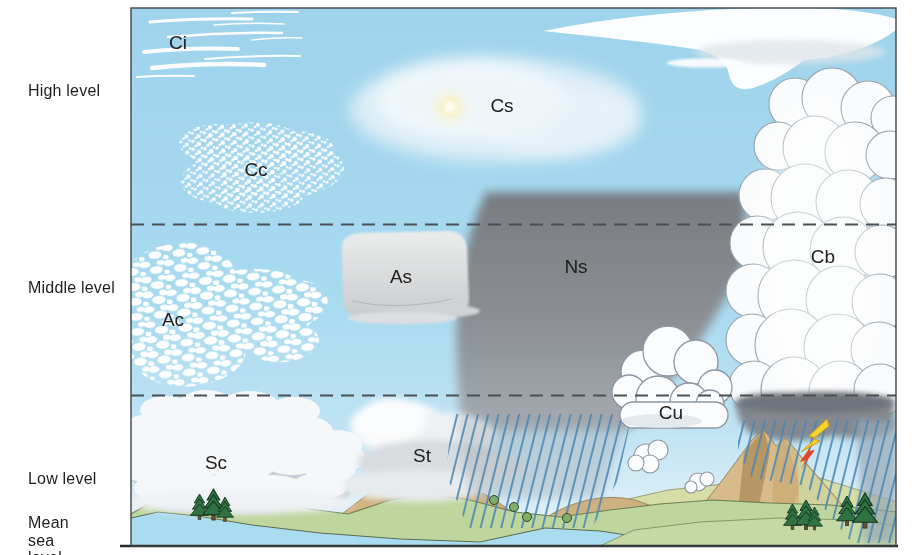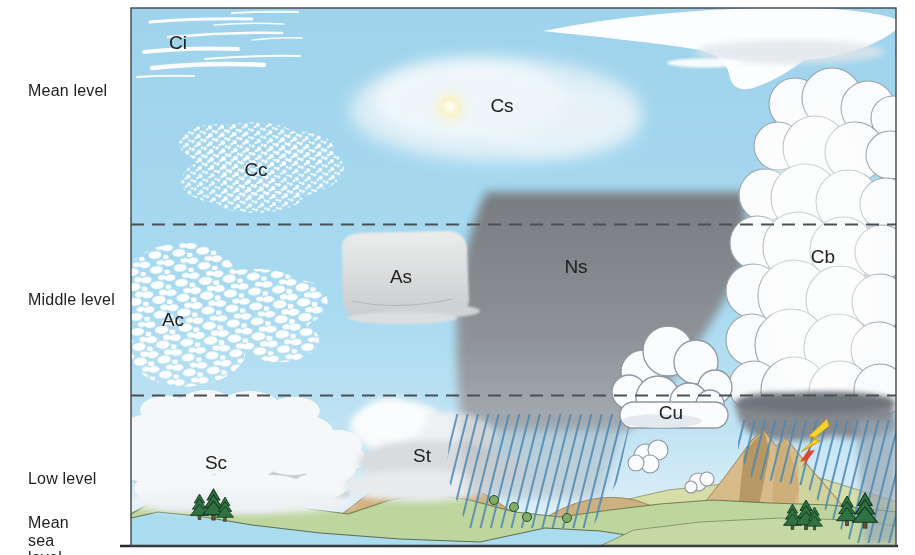--- a/index.html
+++ b/index.html
@@ -7,22 +7,22 @@
          font-family:"Liberation Sans",sans-serif;}
   .lvl{position:absolute;left:28px;font-size:16px;color:#1e1e1e;letter-spacing:.2px;line-height:1.1;}
   .lvl.msl{width:62px;}
   svg text.cl{font-family:"Liberation Sans",sans-serif;font-size:19px;fill:#202020;text-anchor:middle;}
 </style>
 </head>
 <body>
 
 <div class="stage">
 
-  <div class="lvl" style="top:82px">Mean level</div>
-  <div class="lvl" style="top:291px">Middle level</div>
+  <div class="lvl" style="top:82px">High level</div>
+  <div class="lvl" style="top:279px">Middle level</div>
   <div class="lvl" style="top:470px">Low level</div>
   <div class="lvl msl" style="top:514px">Mean sea level</div>
 
   <svg width="915" height="555" viewBox="0 0 915 555">
     <defs>
       <clipPath id="clipFrame">
           <rect x="131" y="8" width="765" height="538"></rect>
         </clipPath>
       <filter id="b1" x="-30%" y="-30%" width="160%" height="160%">
           <feGaussianBlur stdDeviation="1.2"></feGaussianBlur>

